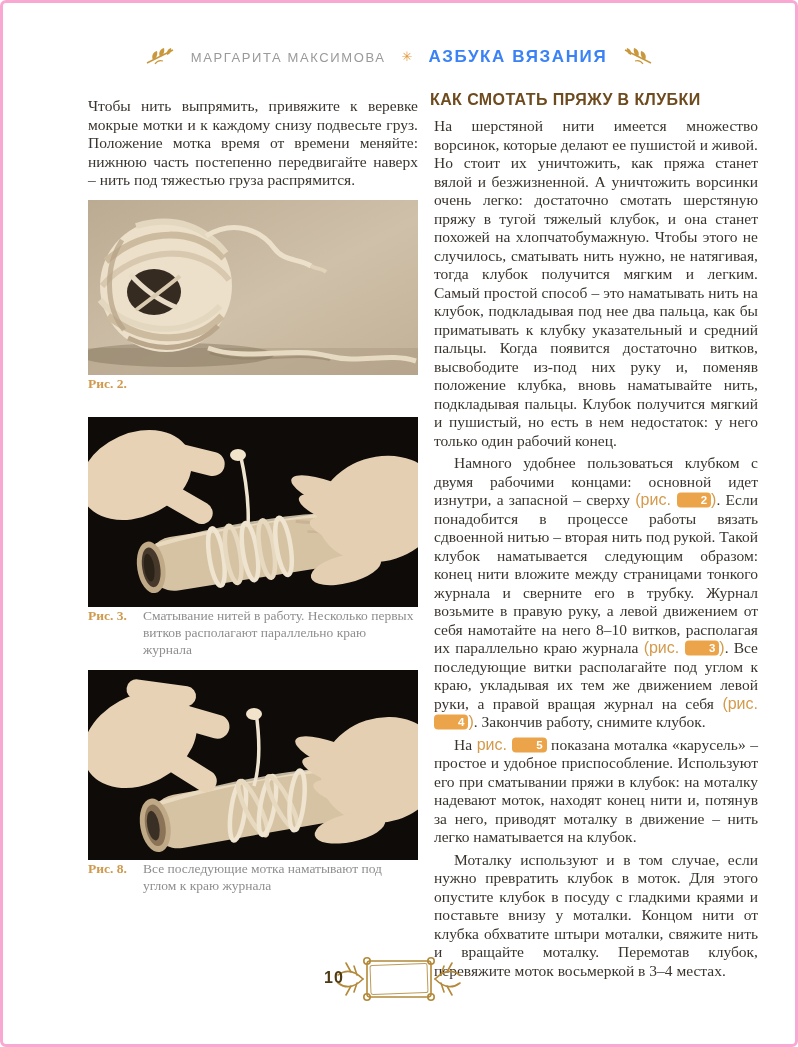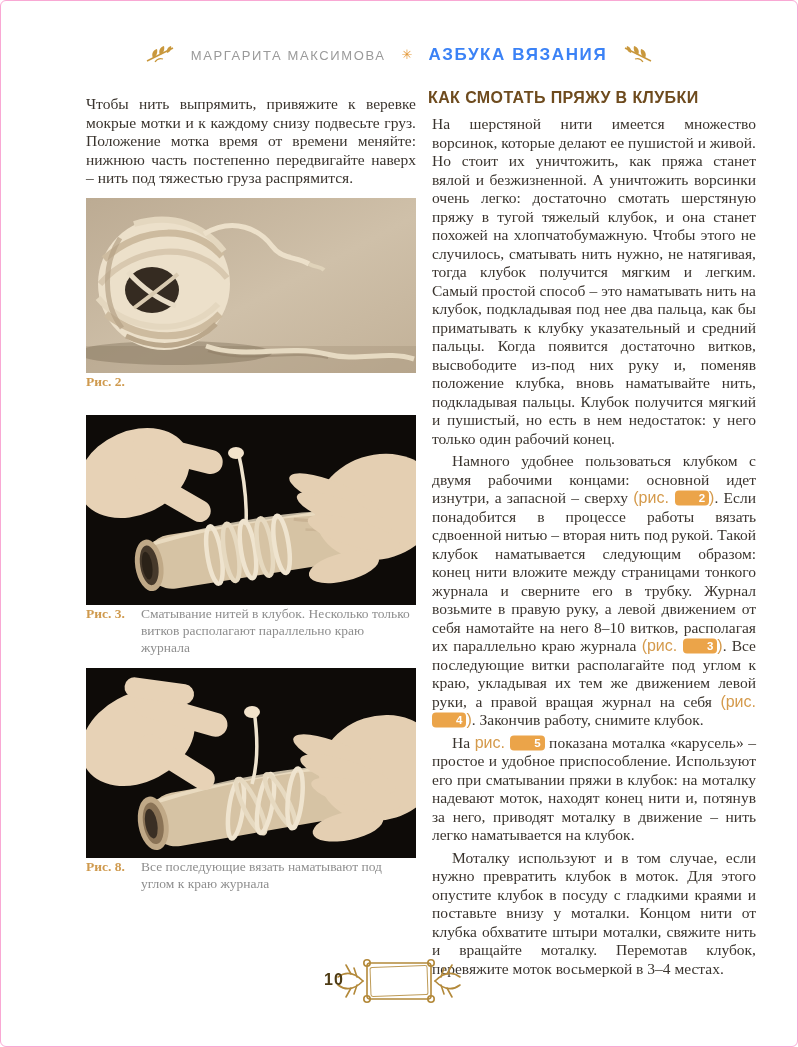--- a/index.html
+++ b/index.html
@@ -1,18 +1,18 @@
 <!DOCTYPE html>
 <html lang="ru"><head>
 <meta charset="utf-8">
 <style>
   html,body{margin:0;padding:0;background:#fff;}
   .page{
     position:relative;width:798px;height:1047px;box-sizing:border-box;
-    background:#ffffff;border:1px solid #f9a8d4;border-radius:6px;overflow:hidden;
+    background:#ffffff;border:3px solid #f9a8d4;border-radius:6px;overflow:hidden;
     font-family:"Liberation Serif",serif;
   }
   
   .header{position:absolute;top:44px;left:0;right:0;display:flex;justify-content:center;align-items:center;gap:16px;}
   .hdr-author{font-family:"Liberation Sans",sans-serif;font-size:13px;letter-spacing:1.6px;color:#9a9a9a;font-weight:400;}
   .hdr-sep{font-size:13px;color:#e49a3c;}
   .hdr-title{font-family:"Liberation Sans",sans-serif;font-size:17px;letter-spacing:1.6px;color:#3b82f6;font-weight:700;}
   .ornament{width:30px;height:20px;flex:0 0 auto;}
   .ornament.flip{transform:scaleX(-1);}
   
@@ -128,21 +128,21 @@
       <g fill="#e4cfb2">
         <ellipse cx="292" cy="92" rx="64" ry="52" transform="rotate(-18 292 92)"></ellipse>
         <ellipse cx="248" cy="80" rx="48" ry="13" transform="rotate(22 248 80)"></ellipse>
         <ellipse cx="258" cy="98" rx="50" ry="13" transform="rotate(20 258 98)"></ellipse>
         <ellipse cx="268" cy="118" rx="48" ry="13" transform="rotate(16 268 118)"></ellipse>
         <ellipse cx="258" cy="152" rx="36" ry="14" transform="rotate(-14 258 152)"></ellipse>
       </g>
     </svg>
     <div class="caption">
       <span class="cap-label">Рис. 3.</span>
-      <span class="cap-text">Сматывание нитей в клубок. Несколько только витков располагают параллельно краю журнала</span>
+      <span class="cap-text">Сматывание нитей в работу. Несколько первых витков располагают параллельно краю журнала</span>
     </div>
 
     <svg class="photo p3" viewBox="0 0 330 190">
       <rect width="330" height="190" fill="#0e0b08"></rect>
       <g transform="rotate(-10 160 140)">
         <rect x="62" y="112" width="214" height="54" rx="27" fill="#d6c3a4"></rect>
         <path d="M74,118 C144,109 234,109 270,120" stroke="#eee0c6" stroke-width="4" fill="none" opacity="0.8"></path>
         <ellipse cx="66" cy="139" rx="15" ry="27" fill="#c0a987"></ellipse>
         <ellipse cx="66" cy="139" rx="10" ry="21" fill="#8a7356"></ellipse>
         <ellipse cx="64" cy="139" rx="6" ry="15" fill="#3a2f24"></ellipse>
@@ -163,21 +163,21 @@
       <g fill="#e4cfb2">
         <ellipse cx="294" cy="100" rx="62" ry="52" transform="rotate(-18 294 100)"></ellipse>
         <ellipse cx="252" cy="88" rx="48" ry="13" transform="rotate(22 252 88)"></ellipse>
         <ellipse cx="262" cy="106" rx="50" ry="13" transform="rotate(18 262 106)"></ellipse>
         <ellipse cx="270" cy="126" rx="46" ry="13" transform="rotate(14 270 126)"></ellipse>
         <ellipse cx="262" cy="158" rx="36" ry="14" transform="rotate(-12 262 158)"></ellipse>
       </g>
     </svg>
     <div class="caption">
       <span class="cap-label">Рис. 8.</span>
-      <span class="cap-text">Все последующие вязать наматывают под углом к краю журнала</span>
+      <span class="cap-text">Все последующие мотка наматывают под углом к краю журнала</span>
     </div>
   </div>
 
   <div class="col-right">
     <h2 class="article-h">КАК СМОТАТЬ ПРЯЖУ В КЛУБКИ</h2>
     <p class="body-p"><span class="run-text">На шерстяной нити имеется множество ворсинок, которые делают ее пушистой и живой. Но стоит их уничтожить, как пряжа станет вялой и безжизненной. А уничтожить ворсинки очень легко: достаточно смотать шерстяную пряжу в тугой тяжелый клубок, и она станет похожей на хлопчатобумажную. Чтобы этого не случилось, сматывать нить нужно, не натягивая, тогда клубок получится мягким и легким. Самый простой способ – это наматывать нить на клубок, подкладывая под нее два пальца, как бы приматывать к клубку указательный и средний пальцы. Когда появится достаточно витков, высвободите из-под них руку и, поменяв положение клубка, вновь наматывайте нить, подкладывая пальцы. Клубок получится мягкий и пушистый, но есть в нем недостаток: у него только один рабочий конец.</span></p>
     <p class="body-p indent"><span class="run-text">Намного удобнее пользоваться клубком с двумя рабочими концами: основной идет изнутри, а запасной – сверху </span><span class="run-figref">(рис. </span><span class="run-badge">2</span><span class="run-figref">)</span><span class="run-text">. Если понадобится в процессе работы вязать сдвоенной нитью – вторая нить под рукой. Такой клубок наматывается следующим образом: конец нити вложите между страницами тонкого журнала и сверните его в трубку. Журнал возьмите в правую руку, а левой движением от себя намотайте на него 8–10 витков, располагая их параллельно краю журнала </span><span class="run-figref">(рис. </span><span class="run-badge">3</span><span class="run-figref">)</span><span class="run-text">. Все последующие витки располагайте под углом к краю, укладывая их тем же движением левой руки, а правой вращая журнал на себя </span><span class="run-figref">(рис. </span><span class="run-badge">4</span><span class="run-figref">)</span><span class="run-text">. Закончив работу, снимите клубок.</span></p>
     <p class="body-p indent"><span class="run-text">На </span><span class="run-figref">рис. </span><span class="run-badge">5</span><span class="run-text"> показана моталка «карусель» – простое и удобное приспособление. Используют его при сматывании пряжи в клубок: на моталку надевают моток, находят конец нити и, потянув за него, приводят моталку в движение – нить легко наматывается на клубок.</span></p>
     <p class="body-p indent"><span class="run-text">Моталку используют и в том случае, если нужно превратить клубок в моток. Для этого опустите клубок в посуду с гладкими краями и поставьте внизу у моталки. Концом нити от клубка обхватите штыри моталки, свяжите нить и вращайте моталку. Перемотав клубок, перевяжите моток восьмеркой в 3–4 местах.</span></p>
   </div>

